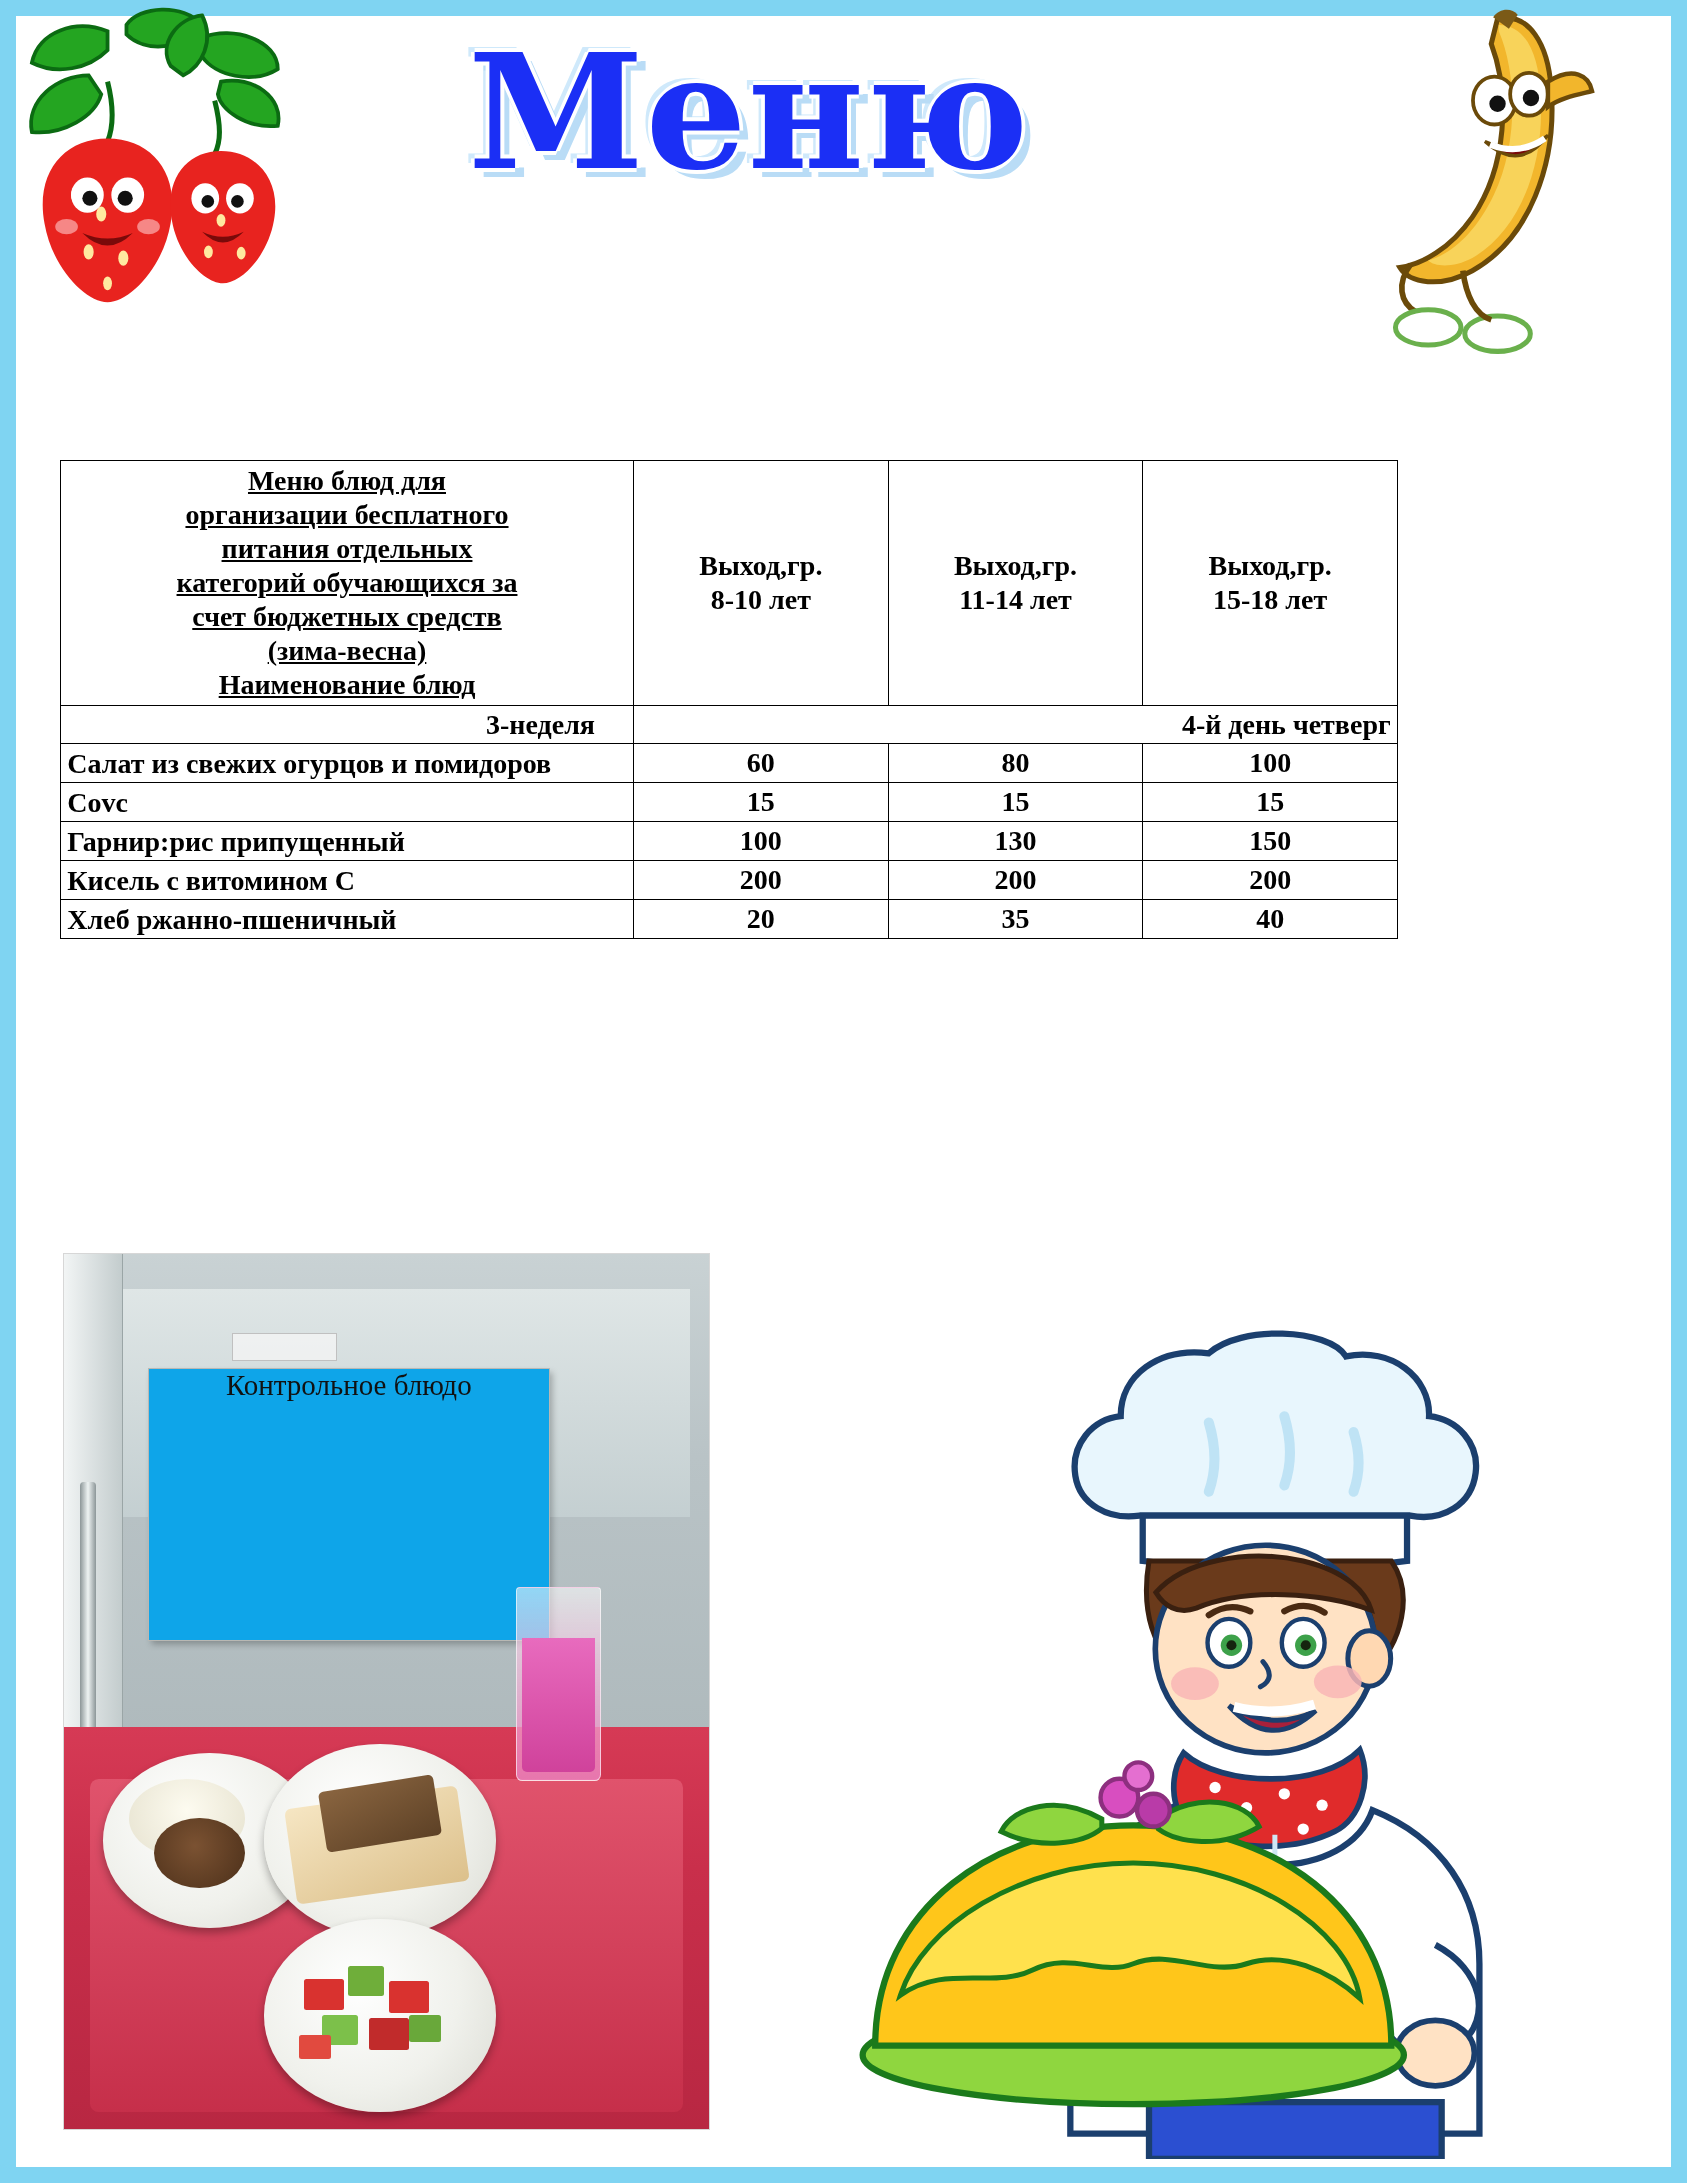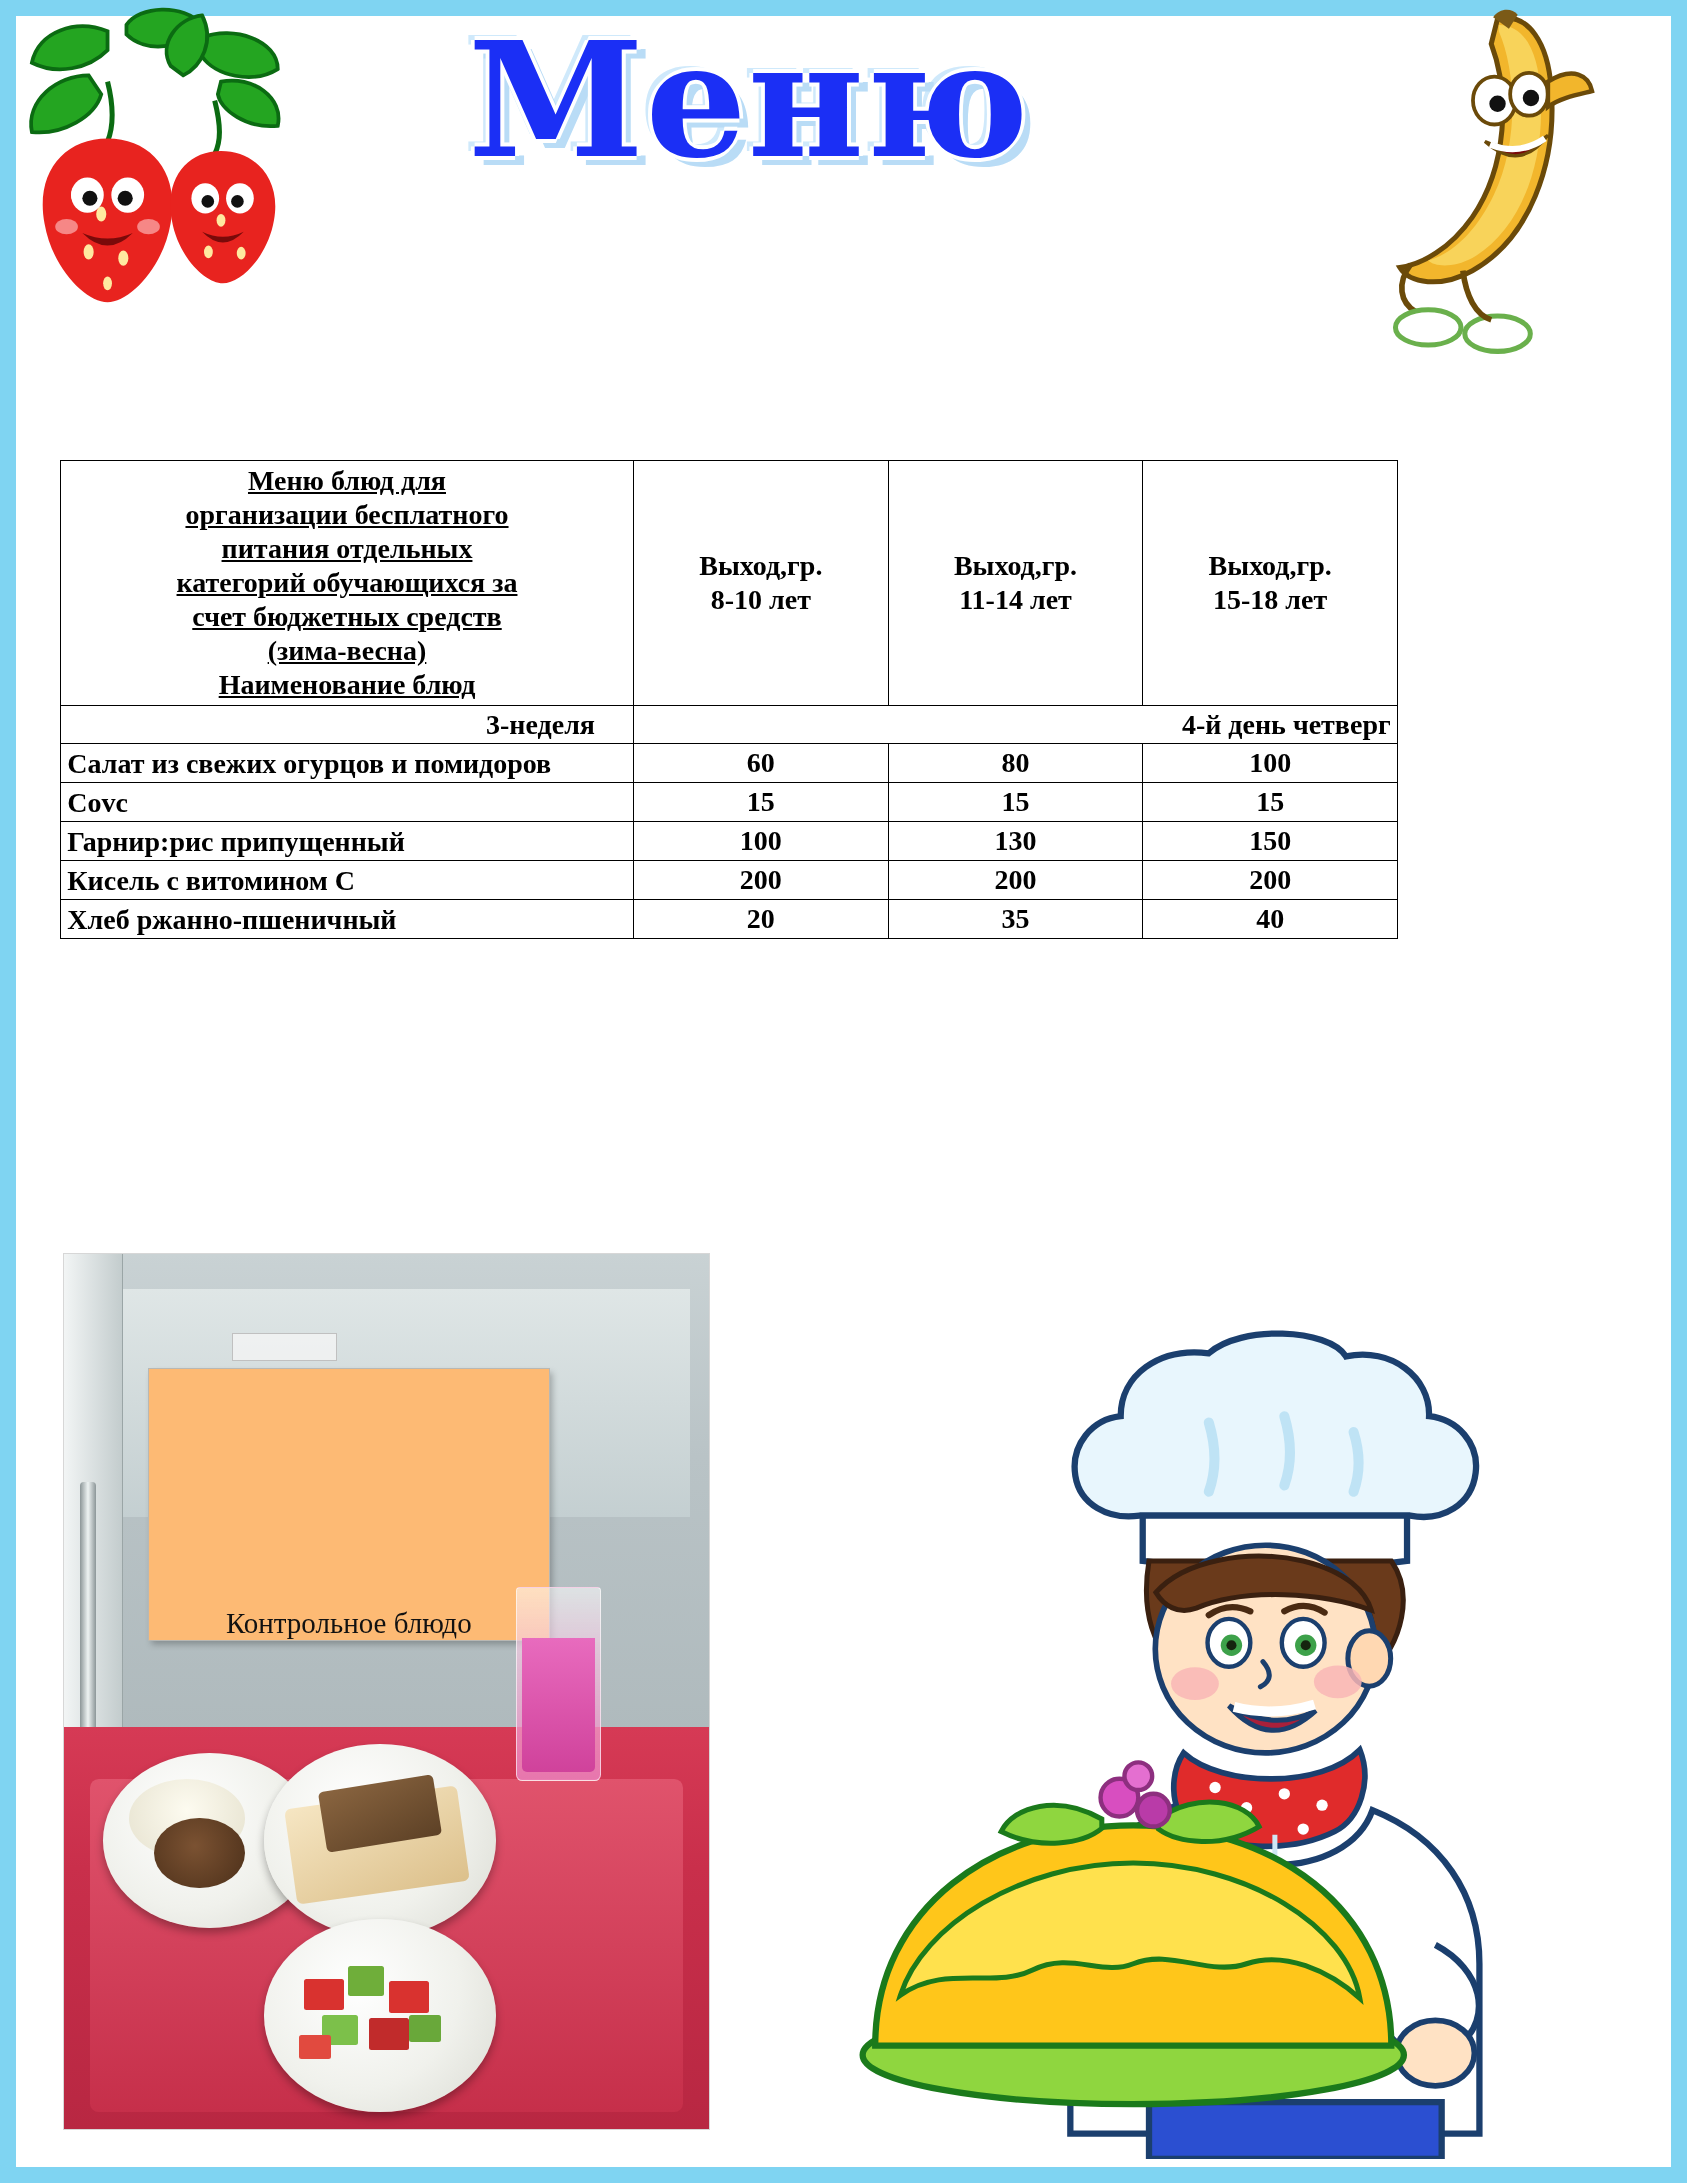--- a/index.html
+++ b/index.html
@@ -35,21 +35,21 @@
   .header {
     position: absolute;
     left: 0;
     top: 0;
     width: 1687px;
     height: 390px;
   }
   .title {
     position: absolute;
     left: 434px;
-    top: 21px;
+    top: 33px;
     width: 630px;
     text-align: center;
     font-family: "DejaVu Serif", serif;
     font-weight: bold;
     font-size: 159px;
     line-height: 1;
     color: #1b2ff5;
     text-shadow:
       3.8px 0 0 #ffffff,
       -3.8px 0 0 #ffffff,
@@ -167,24 +167,24 @@
     position:absolute; left:2.5%; top:26%; width:2.4%; height:36%;
     background:linear-gradient(90deg,#8c9698,#eef3f3,#8c9698);
     border-radius:3.8px;
   }
   .photo .sign {
     position: absolute;
     left: 13%;
     top: 13%;
     width: 62%;
     height: 31%;
-    background: #fdba74;
+    background: #0ea5e9;
     border: 1.3px solid #b8b8b4;
     box-shadow: 2.5px 3.8px 6.3px rgba(0,0,0,.25);
-    display:flex; align-items:flex-end; justify-content:center;
+    display:flex; align-items:flex-start; justify-content:center;
   }
   .photo .sign span {
     font-family: "Liberation Serif", serif;
     font-size: 29px;
     color: #111;
   }
   .photo .tape {
     position:absolute; left:26%; top:9%; width:16%; height:3%;
     background: rgba(245,245,245,.75);
     border:0.6px solid rgba(180,180,180,.8);

